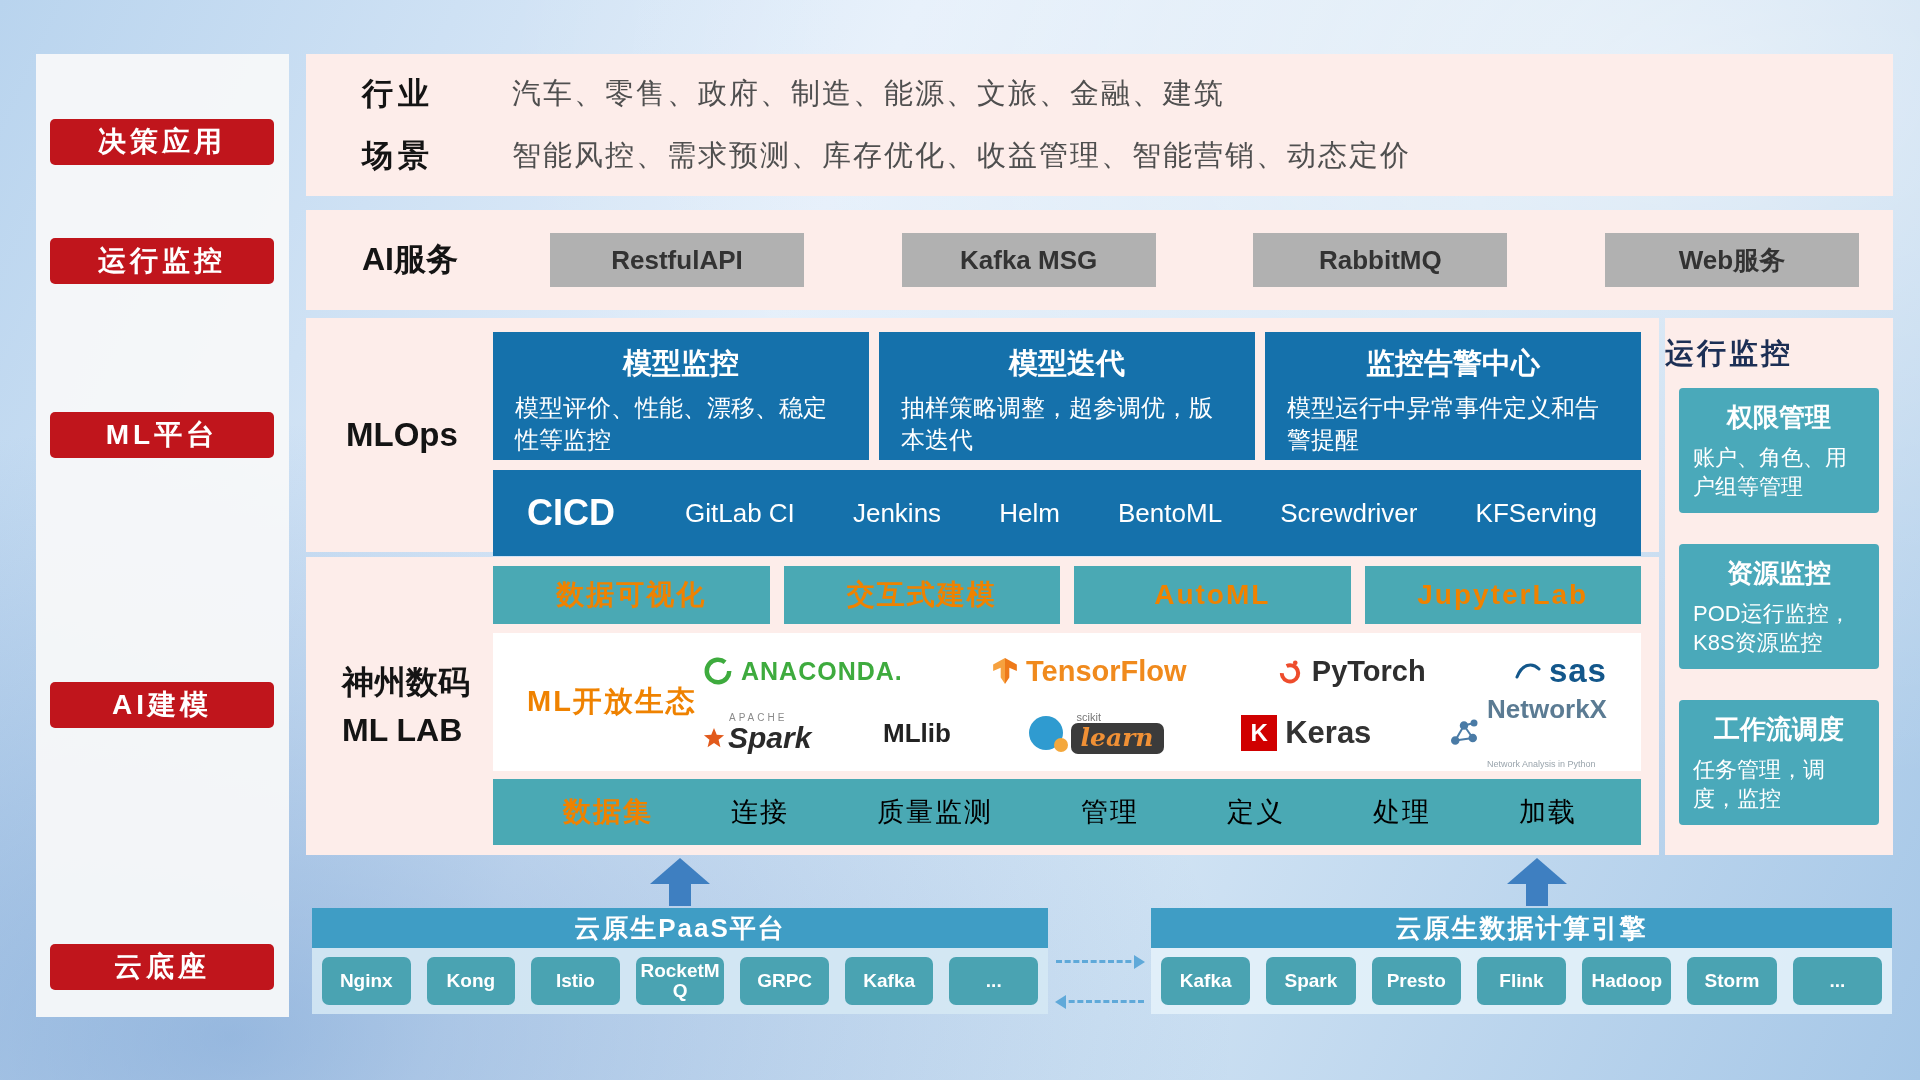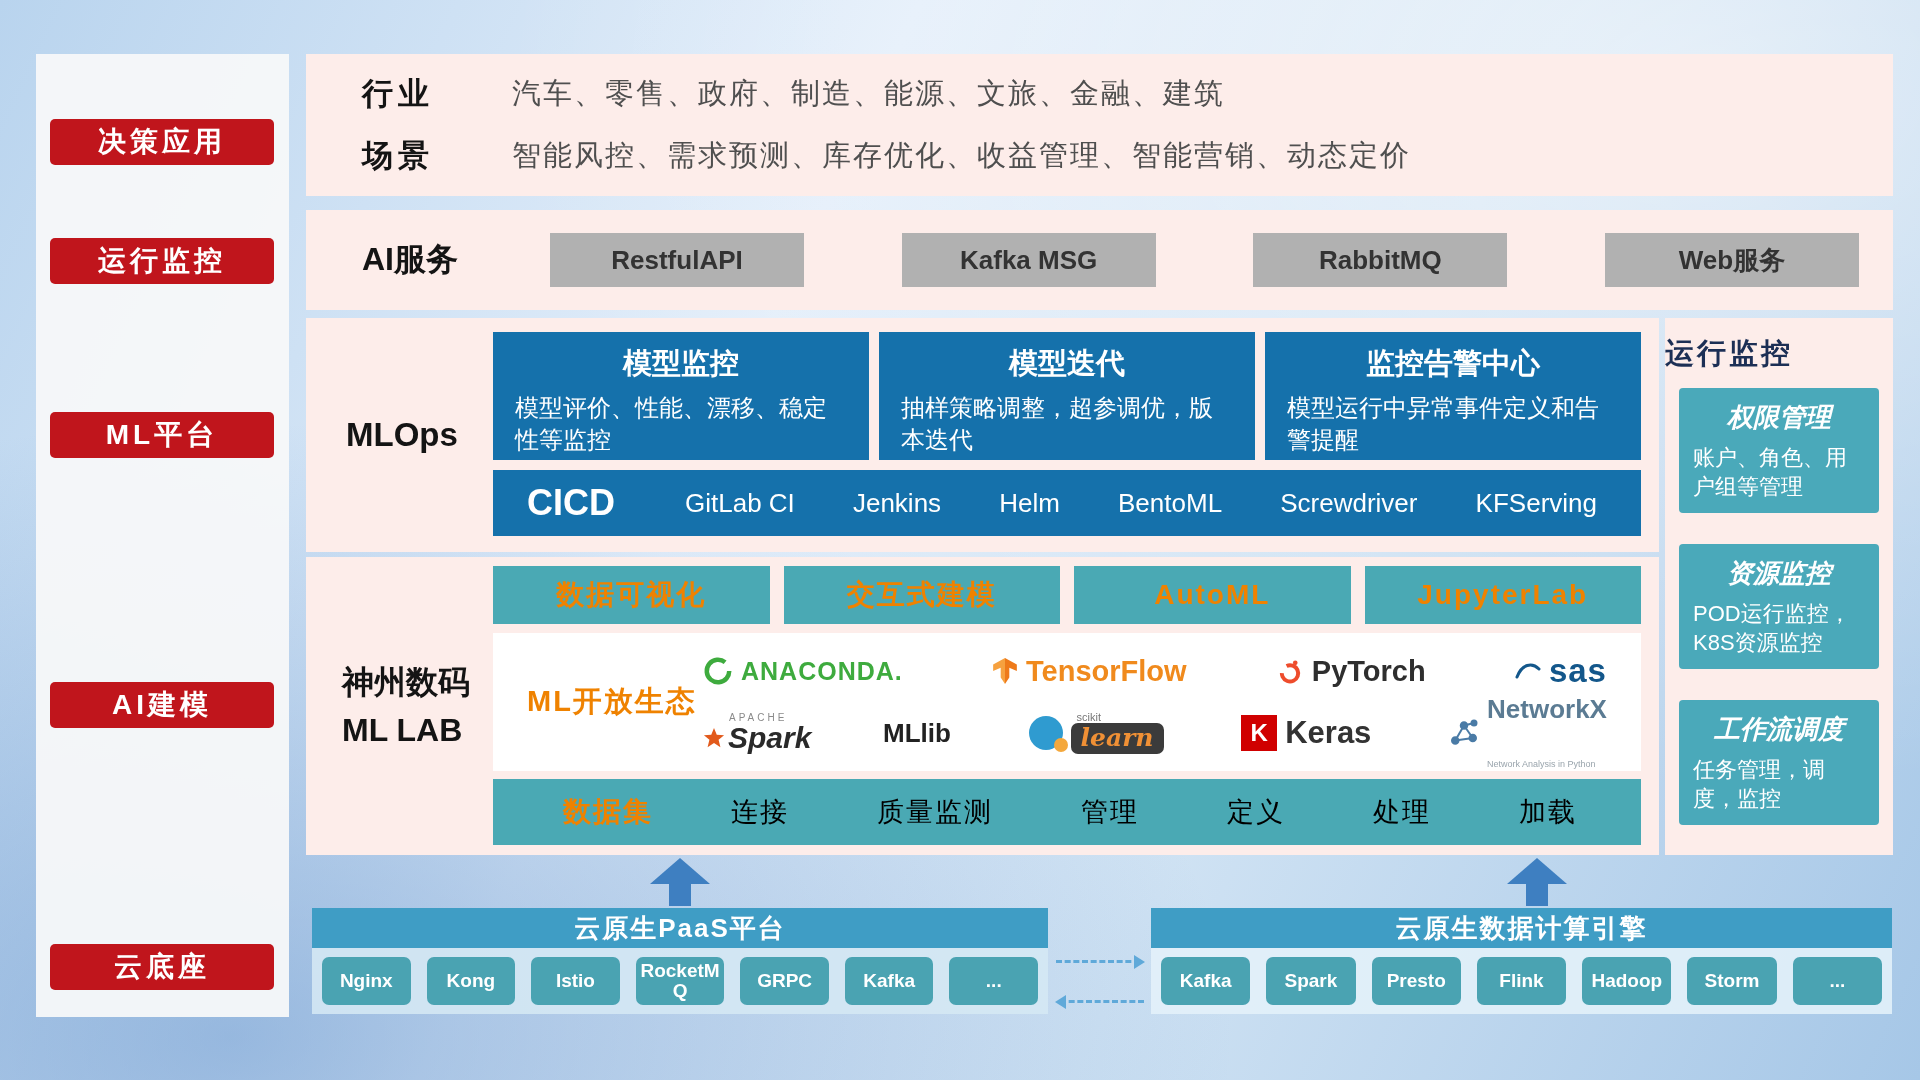--- a/index.html
+++ b/index.html
@@ -34,32 +34,32 @@
   .gray-btn { width:254px; height:54px; background:#b1b1b1; color:#333; font-size:26px; font-weight:bold;
     display:flex; align-items:center; justify-content:center; }
 
   .panel-mlops { left:306px; top:318px; width:1353px; height:234px; }
   .mlops-label { position:absolute; left:40px; top:0; height:100%; width:140px; display:flex;
     align-items:center; font-size:33px; font-weight:bold; color:#141414; }
   .mlops-cards { position:absolute; left:187px; top:14px; width:1148px; display:flex; gap:10px; }
   .blue-card { flex:1; height:128px; background:#1571ab; color:#fff; padding:12px 22px 8px; }
   .card-title { text-align:center; font-size:29px; font-weight:bold; margin-bottom:8px; }
   .card-desc { font-size:24px; line-height:1.35; }
-  .cicd-bar { position:absolute; left:187px; top:152px; width:1148px; height:66px; background:#1571ab;
+  .cicd-bar { position:absolute; left:187px; top:152px; width:1148px; height:86px; background:#1571ab;
     color:#fff; display:flex; align-items:center; padding:0 44px 0 34px; }
   .cicd-label { font-size:36px; font-weight:bold; margin-right:70px; }
   .cicd-items { flex:1; display:flex; justify-content:space-between; align-items:center; }
   .cicd-item { font-size:26px; }
 
   .panel-monitor { left:1665px; top:318px; width:228px; height:537px; }
   .monitor-title { position:absolute; top:16px; width:100%; text-align:left; font-size:29px;
     font-weight:bold; color:#1c2f55; letter-spacing:3px; }
   .mon-card { position:absolute; left:14px; width:200px; background:#4aa9ba; border-radius:4px;
     color:#fff; padding:12px 14px; }
-  .mon-title { text-align:center; font-size:26px; font-weight:bold; margin-bottom:8px;font-style:italic; }
+  .mon-title { text-align:center; font-size:26px; font-weight:bold; margin-bottom:8px; }
   .mon-desc { font-size:22px; line-height:1.32; }
   .mon-1 { top:70px; min-height:124px; }
   .mon-2 { top:226px; min-height:124px; }
   .mon-3 { top:382px; min-height:122px; }
 
   .panel-mllab { left:306px; top:557px; width:1353px; height:298px; }
   .mllab-label { position:absolute; left:36px; top:0; height:100%; width:150px; display:flex;
     flex-direction:column; justify-content:center; font-size:32px; font-weight:bold; color:#141414;
     line-height:1.5; }
   .tool-row { position:absolute; left:187px; top:9px; width:1148px; height:58px; display:flex; gap:14px; }

